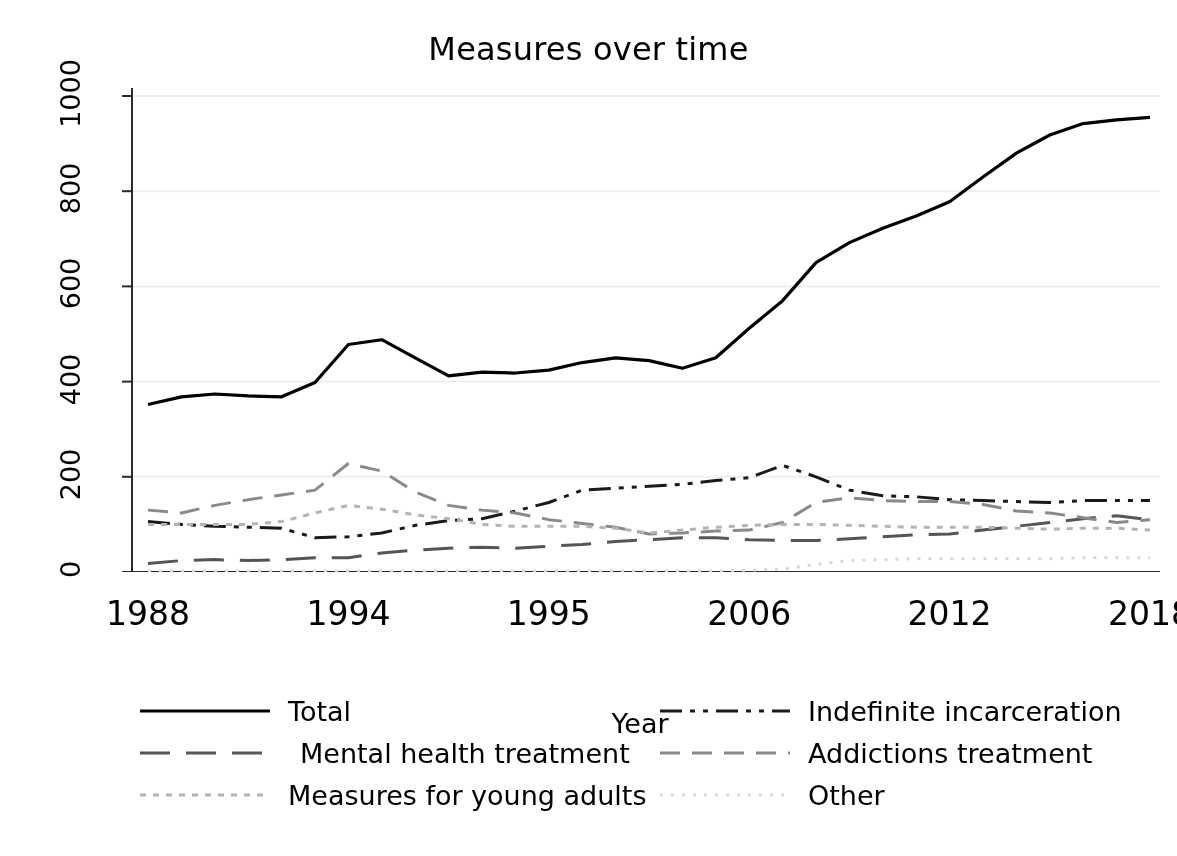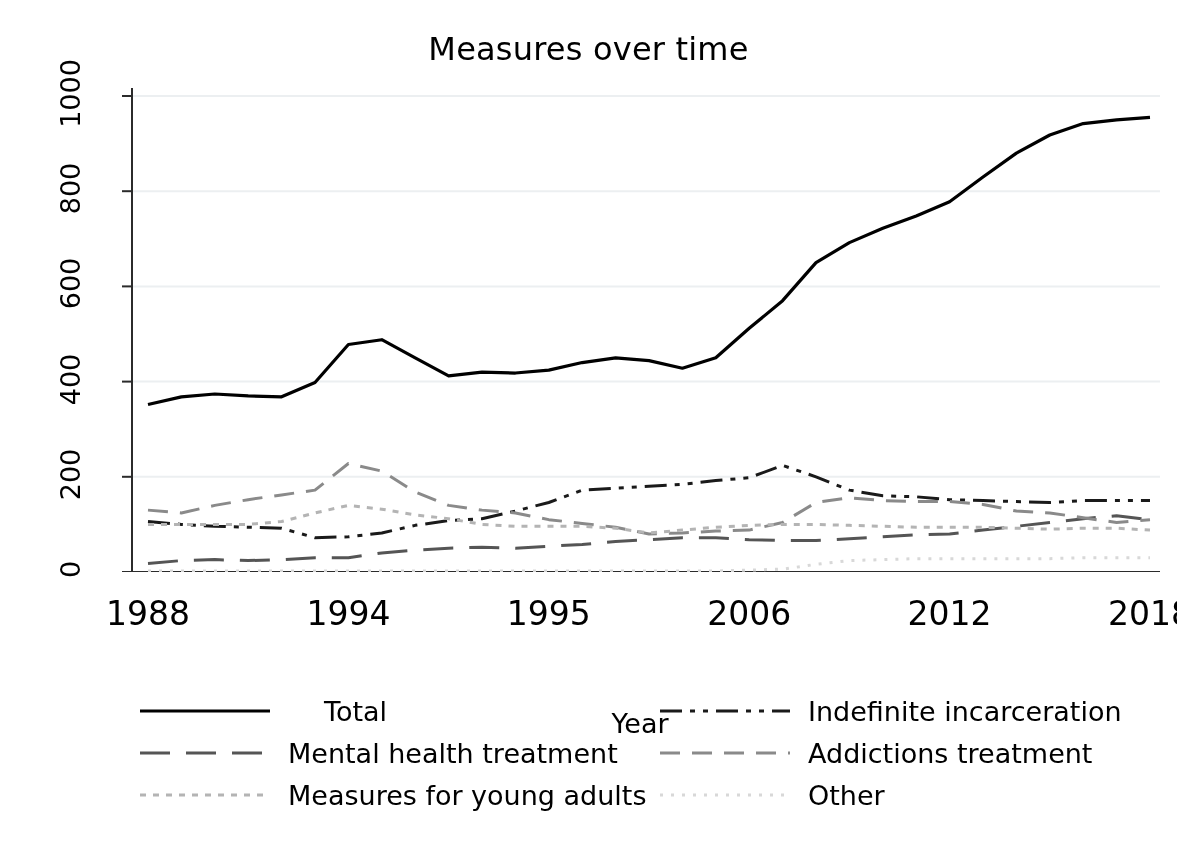--- a/index.html
+++ b/index.html
@@ -147,33 +147,33 @@
         <div class="xtick-label" style="width: 120px; left: 168.4px; top: 506px;">1994</div>
         <div class="xtick-label" style="width: 120px; left: 368.8px; top: 506px;">1995</div>
         <div class="xtick-label" style="width: 120px; left: 569.2px; top: 506px;">2006</div>
         <div class="xtick-label" style="width: 120px; left: 769.6px; top: 506px;">2012</div>
         <div class="xtick-label" style="width: 120px; left: 970px; top: 506px;">2018</div>
       </div>
     <div id="xlabel">Year</div>
   </div>
 
   <div id="legend">
-      <div class="legend-row" style="left: 20px; top: 0px; gap: 36px;">
+      <div class="legend-row" style="left: 20px; top: 0px;">
         <div class="legend-key"><svg width="130" height="20">
             <line x1="0" x2="130" y1="10" y2="10" stroke="#000000" stroke-width="3.2"></line>
           </svg></div>
         <div class="legend-text">Total</div>
       </div>
       <div class="legend-row" style="left: 540px; top: 0px; justify-content: flex-end;">
         <div class="legend-key"><svg width="130" height="20">
             <line x1="0" x2="130" y1="10" y2="10" stroke="#1a1a1a" stroke-width="3" stroke-dasharray="22 8 5 8 5 8"></line>
           </svg></div>
         <div class="legend-text">Indefinite incarceration</div>
       </div>
-      <div class="legend-row" style="left: 20px; top: 42px;">
+      <div class="legend-row" style="left: 20px; top: 42px; gap: 12px;">
         <div class="legend-key"><svg width="130" height="20">
             <line x1="0" x2="130" y1="10" y2="10" stroke="#555555" stroke-width="3" stroke-dasharray="30 16"></line>
           </svg></div>
         <div class="legend-text">Mental health treatment</div>
       </div>
       <div class="legend-row" style="left: 540px; top: 42px;">
         <div class="legend-key"><svg width="130" height="20">
             <line x1="0" x2="130" y1="10" y2="10" stroke="#8a8a8a" stroke-width="3" stroke-dasharray="20 12"></line>
           </svg></div>
         <div class="legend-text">Addictions treatment</div>

